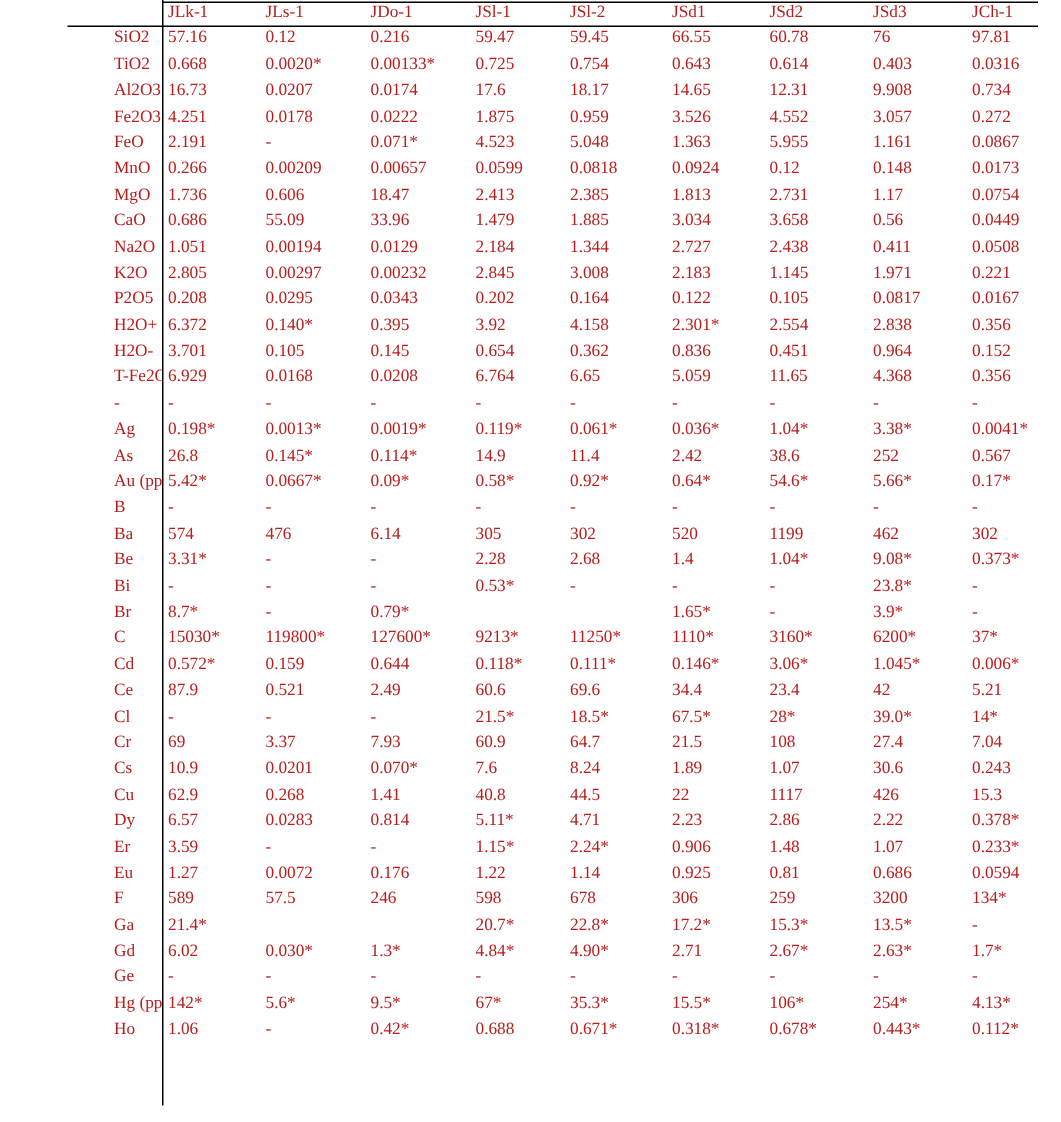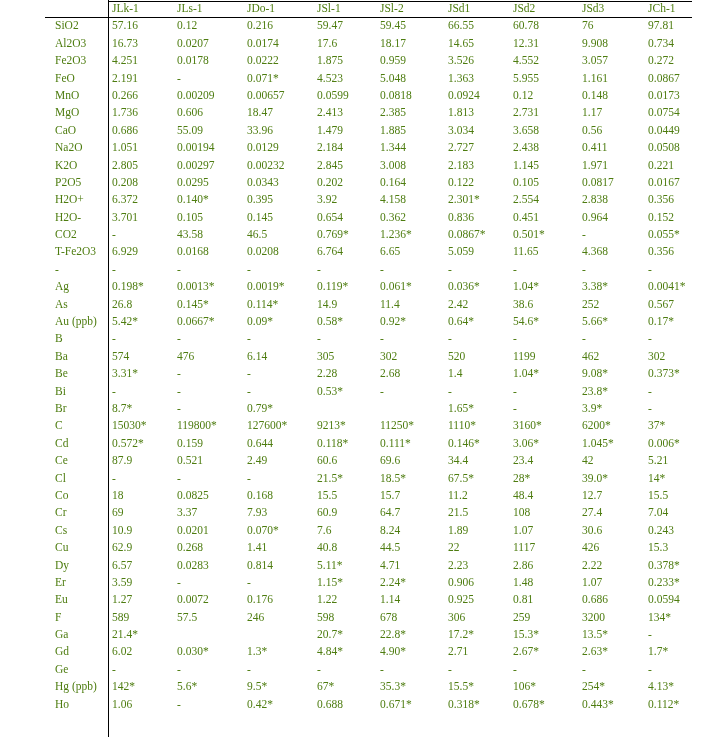--- a/index.html
+++ b/index.html
@@ -2,21 +2,21 @@
 <html><head>
 <meta charset="utf-8">
 <style>
   html, body { margin: 0; padding: 0; background: #ffffff; }
   .page {
     position: relative;
     width: 707px;
     height: 748px;
     background: #ffffff;
     font-family: "Liberation Serif", serif;
-    color: #4d7c0f;
+    color: #b91c1c;
     overflow: hidden;
   }
   table.geo {
     border-collapse: collapse;
     table-layout: fixed;
     width: 707px;
     position: absolute;
     top: 0;
     left: 0;
   }
@@ -26,21 +26,21 @@
     font-size: 11.5px;
     line-height: 17.39px;
     height: 17.39px;
     padding: 0 0 0 4px;
     margin: 0;
     white-space: nowrap;
     overflow: hidden;
     vertical-align: middle;
   }
   table.geo th.corner, table.geo td.rowlabel {
-    padding-left: 55px;
+    padding-left: 76px;
   }
   
   .rule { position: absolute; background: #000000; }
   .rule.top    { left: 108px; top: 1px;  width: 584px; height: 1px; }
   .rule.header { left: 45px;  top: 17px; width: 647px; height: 1px; }
   .rule.vert   { left: 108px; top: 0;    width: 1px;   height: 737px; }
 </style>
 </head>
 <body>
 
@@ -79,20 +79,32 @@
           <td>0.12</td>
           <td>0.216</td>
           <td>59.47</td>
           <td>59.45</td>
           <td>66.55</td>
           <td>60.78</td>
           <td>76</td>
           <td>97.81</td>
         </tr>
         <tr>
+          <td class="rowlabel">TiO2</td>
+          <td>0.668</td>
+          <td>0.0020*</td>
+          <td>0.00133*</td>
+          <td>0.725</td>
+          <td>0.754</td>
+          <td>0.643</td>
+          <td>0.614</td>
+          <td>0.403</td>
+          <td>0.0316</td>
+        </tr>
+        <tr>
           <td class="rowlabel">Al2O3</td>
           <td>16.73</td>
           <td>0.0207</td>
           <td>0.0174</td>
           <td>17.6</td>
           <td>18.17</td>
           <td>14.65</td>
           <td>12.31</td>
           <td>9.908</td>
           <td>0.734</td>
@@ -211,32 +223,20 @@
           <td>0.105</td>
           <td>0.145</td>
           <td>0.654</td>
           <td>0.362</td>
           <td>0.836</td>
           <td>0.451</td>
           <td>0.964</td>
           <td>0.152</td>
         </tr>
         <tr>
-          <td class="rowlabel">CO2</td>
-          <td>-</td>
-          <td>43.58</td>
-          <td>46.5</td>
-          <td>0.769*</td>
-          <td>1.236*</td>
-          <td>0.0867*</td>
-          <td>0.501*</td>
-          <td>-</td>
-          <td>0.055*</td>
-        </tr>
-        <tr>
           <td class="rowlabel">T-Fe2O3</td>
           <td>6.929</td>
           <td>0.0168</td>
           <td>0.0208</td>
           <td>6.764</td>
           <td>6.65</td>
           <td>5.059</td>
           <td>11.65</td>
           <td>4.368</td>
           <td>0.356</td>
@@ -391,32 +391,20 @@
           <td>-</td>
           <td>-</td>
           <td>21.5*</td>
           <td>18.5*</td>
           <td>67.5*</td>
           <td>28*</td>
           <td>39.0*</td>
           <td>14*</td>
         </tr>
         <tr>
-          <td class="rowlabel">Co</td>
-          <td>18</td>
-          <td>0.0825</td>
-          <td>0.168</td>
-          <td>15.5</td>
-          <td>15.7</td>
-          <td>11.2</td>
-          <td>48.4</td>
-          <td>12.7</td>
-          <td>15.5</td>
-        </tr>
-        <tr>
           <td class="rowlabel">Cr</td>
           <td>69</td>
           <td>3.37</td>
           <td>7.93</td>
           <td>60.9</td>
           <td>64.7</td>
           <td>21.5</td>
           <td>108</td>
           <td>27.4</td>
           <td>7.04</td>

